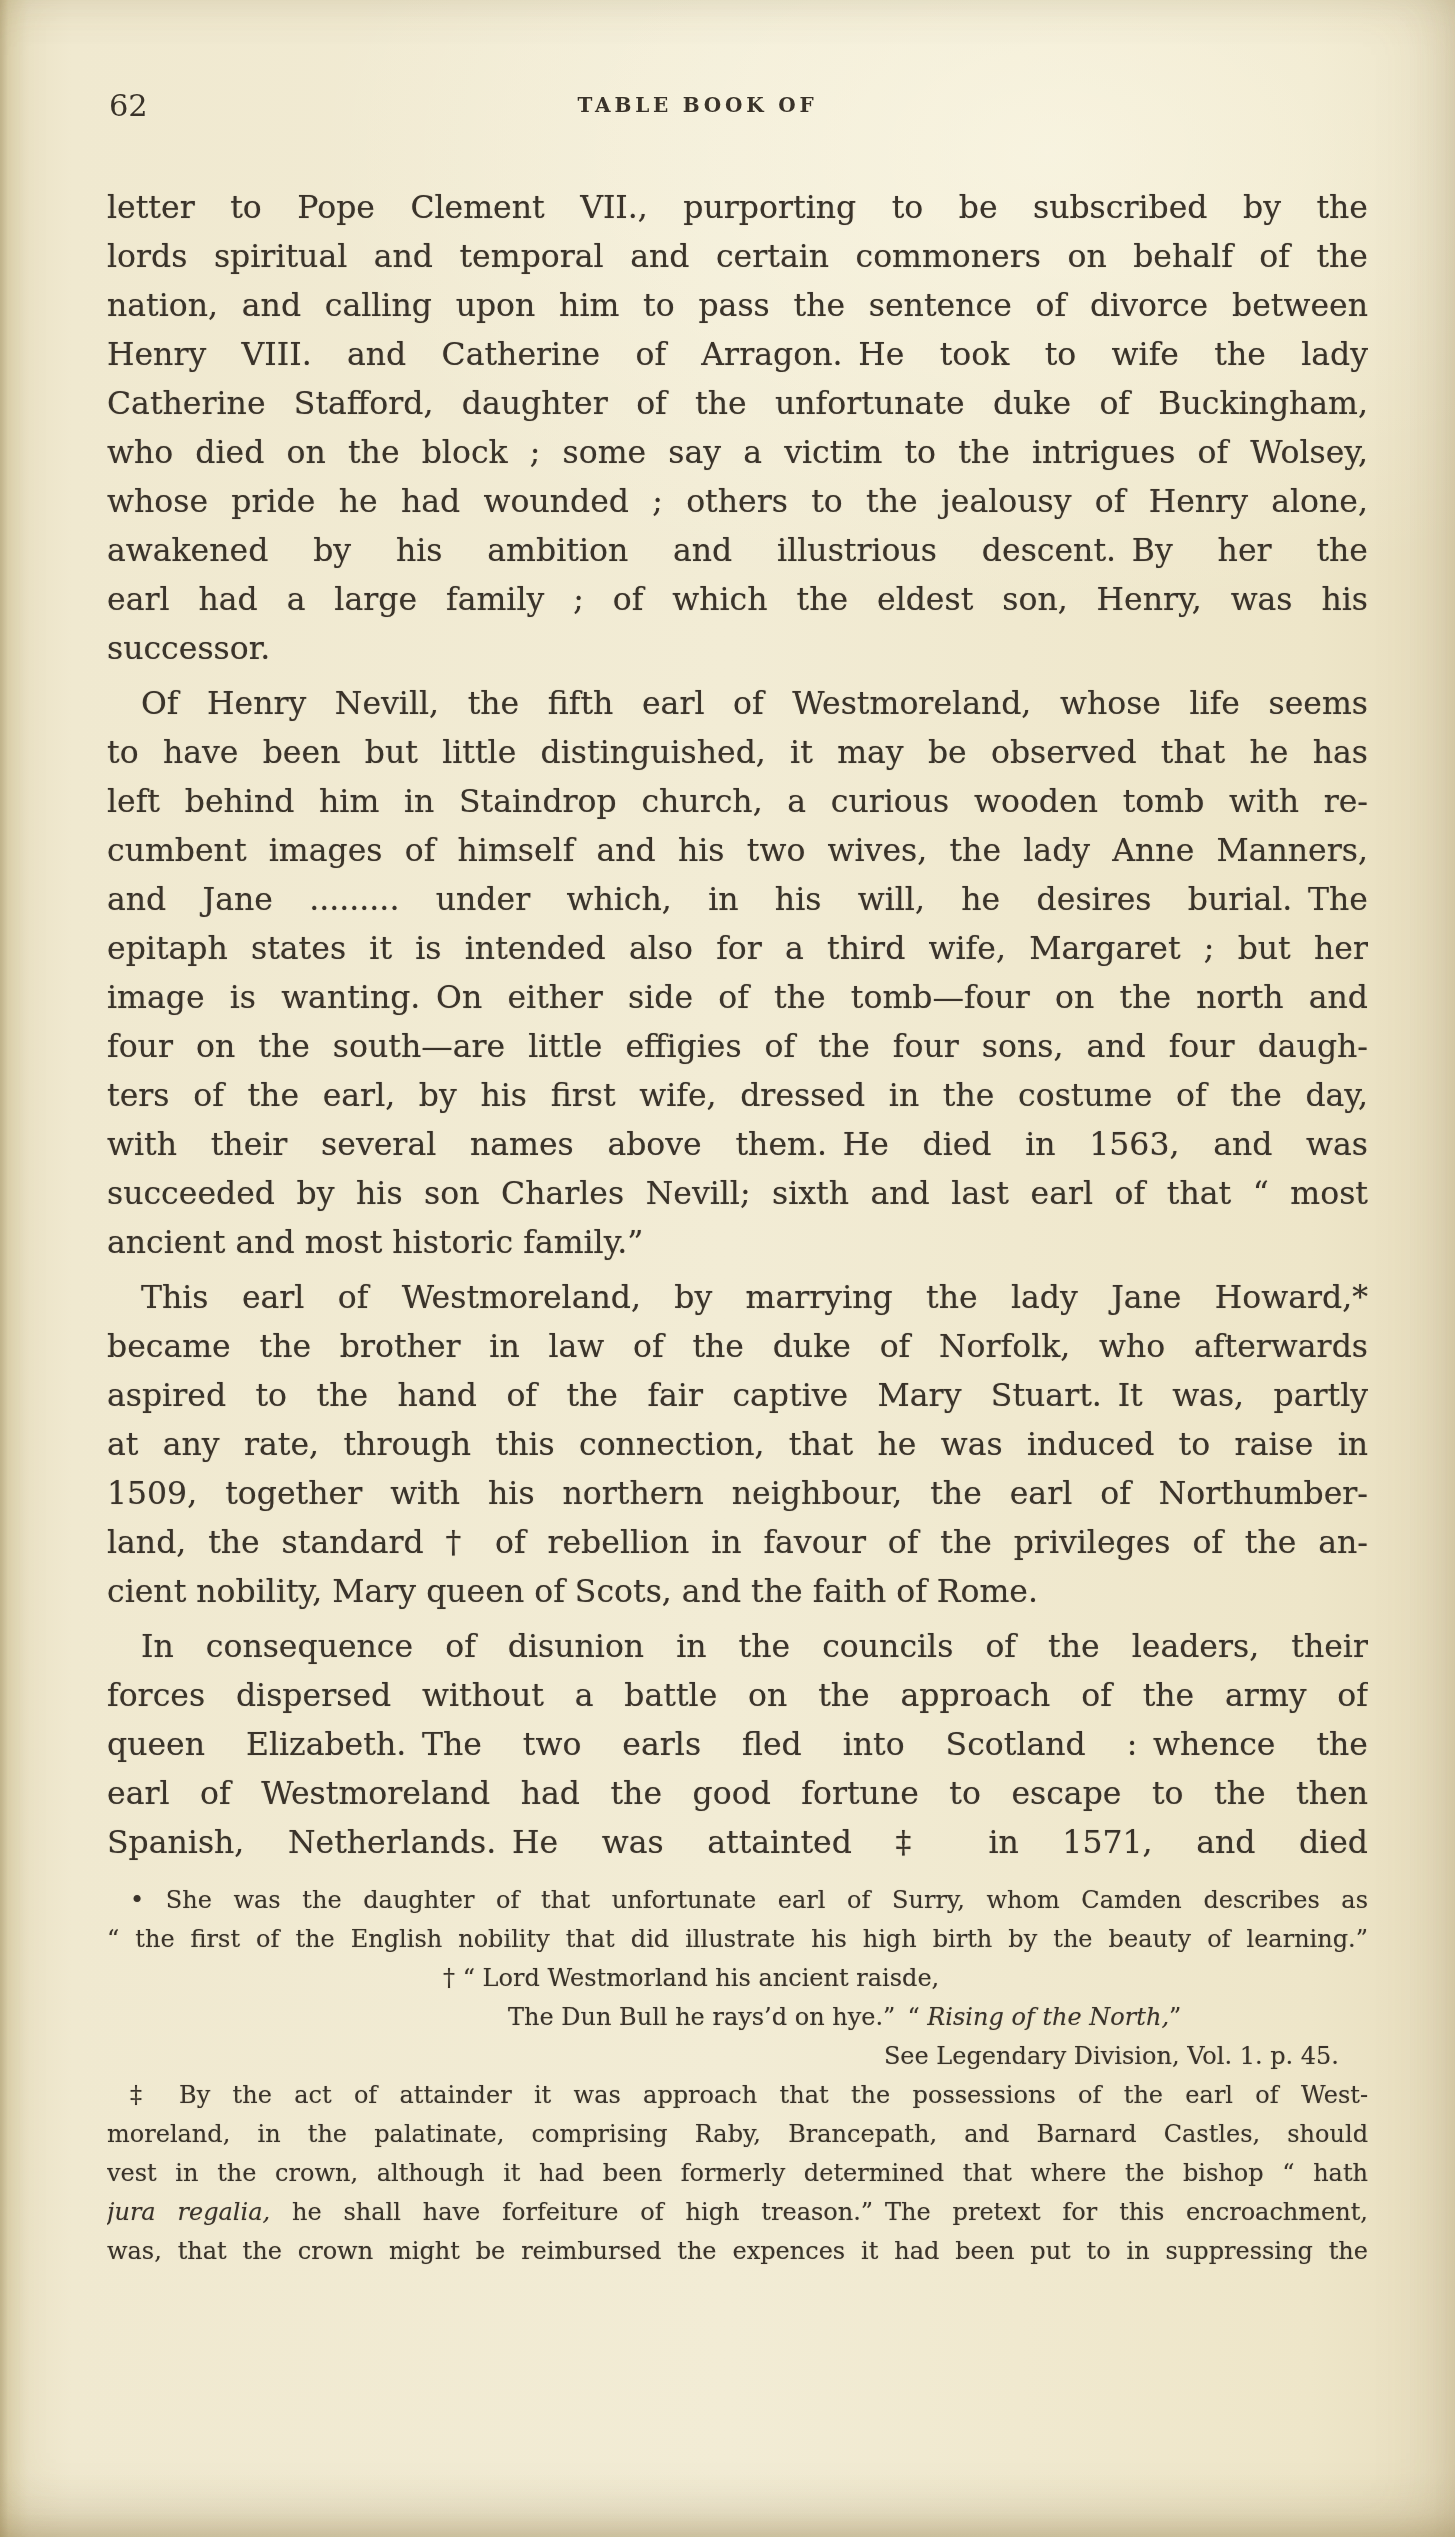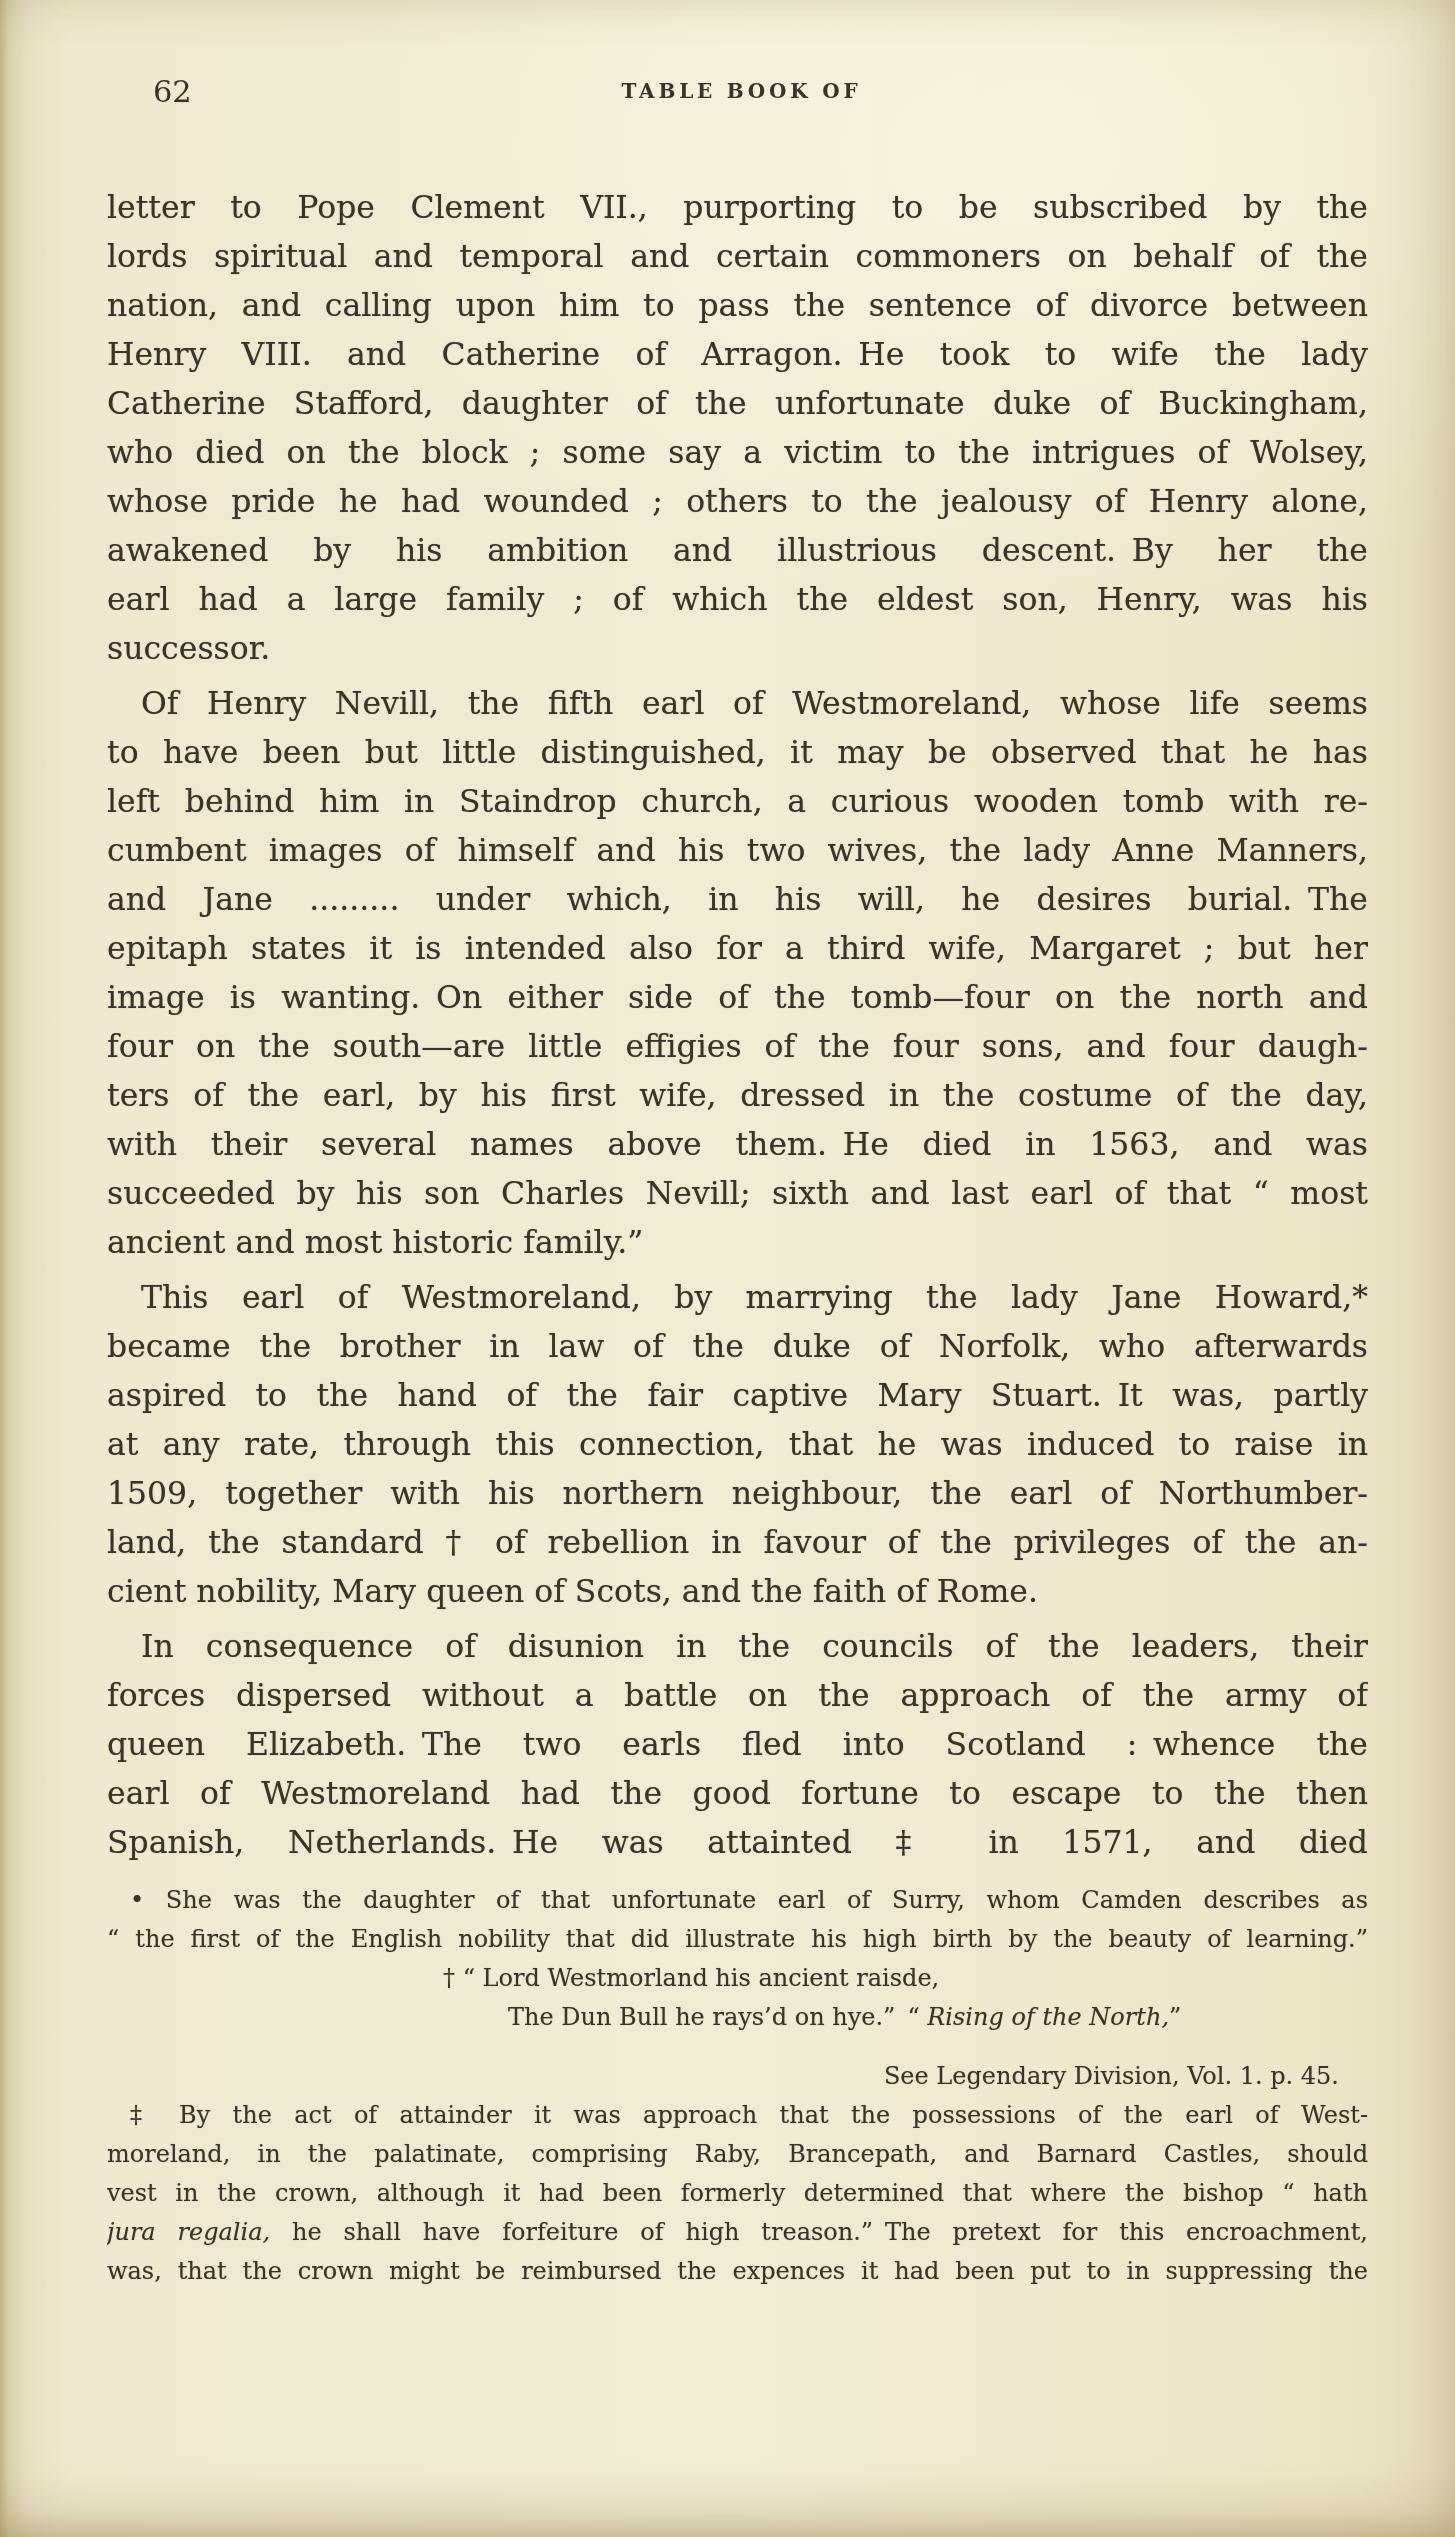--- a/index.html
+++ b/index.html
@@ -20,21 +20,21 @@
     content: '';
     position: absolute; inset: 0;
     box-shadow:
       inset 0 -29px 67px -24px rgba(125,103,55,.30),
       inset 0 24px 57px -38px rgba(125,103,55,.22),
       inset -38px 0 86px -48px rgba(125,103,55,.25);
     pointer-events: none;
   }
   .scan-header {
     position: absolute;
-    top: 74px; left: 107px; width: 1261px; height: 42px; margin-left: 44px;
+    top: 88px; left: 107px; width: 1261px; height: 42px;
   }
   .page-number {
     position: absolute; left: 1.9px; top: 0;
     font-size: 30.5px;
   }
   .running-title {
     position: absolute; left: 0; right: 80px; top: 4.8px;
     text-align: center;
     font-size: 20px;
     font-weight: 700;
@@ -66,21 +66,21 @@
   .fn-line {
     text-align: justify;
     text-align-last: justify;
     text-justify: inter-word;
     height: 39px;
     overflow: hidden;
   }
   .fn-line.first { text-indent: 23px; }
   .fn-line.verse  { text-align: center; text-align-last: left; padding-left: 336px; }
   .fn-line.verse2 { text-align: left; text-align-last: left; padding-left: 401px; }
-  .fn-line.cite   { text-align-last: right; padding-right: 29px; margin-top: 20px; }
+  .fn-line.cite   { text-align-last: right; padding-right: 29px; }
   .fn-line i { font-style: italic; }
 </style>
 </head>
 <body>
 
 <div class="page" style="--paper: #f0e9d0; --ink: #3a332a;">
   <div class="scan-header">
     <span class="page-number">62</span>
     <span class="running-title">TABLE BOOK OF</span>
   </div>

